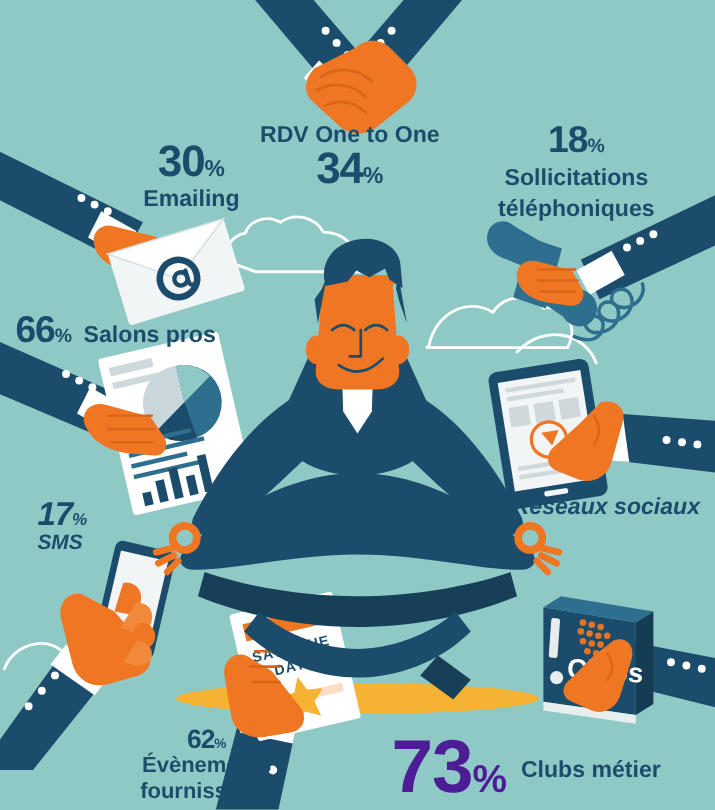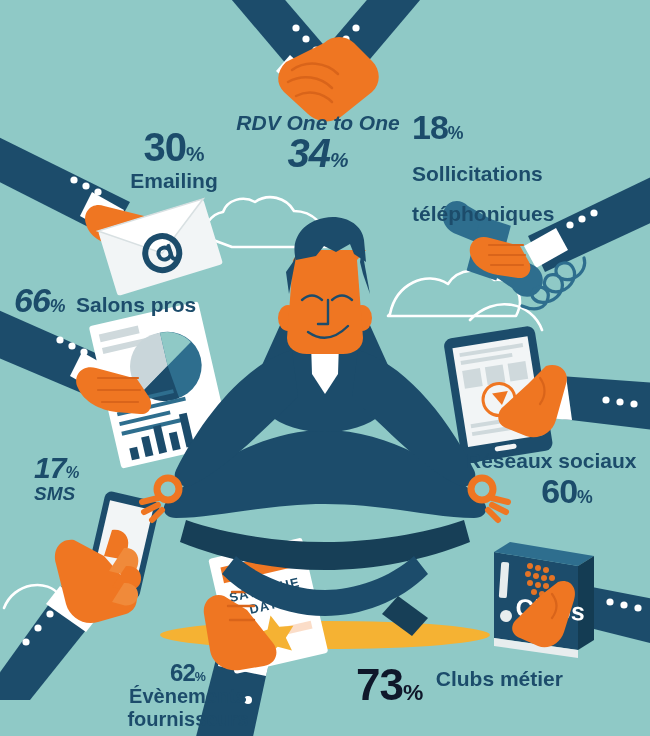--- a/index.html
+++ b/index.html
@@ -13,46 +13,46 @@
   .lbl{position:absolute;color:#1C4C6B;line-height:1.05;white-space:nowrap;}
   .pct{font-weight:bold;letter-spacing:-1px;}
   .pct .sign{font-size:0.52em;font-weight:bold;letter-spacing:0;}
   .name{font-weight:bold;}
 
   
   #lab-emailing{left:114px;top:126px;text-align:center;width:120px;}
   #lab-emailing .pct{font-size:40px;display:block;}
   #lab-emailing .name{font-size:21px;display:block;margin-top:2px;}
 
-  #lab-rdv{left:228px;top:112px;text-align:center;width:180px;font-style:italic;}
+  #lab-rdv{left:228px;top:112px;text-align:center;width:180px;}
   #lab-rdv .name{font-size:21px;display:block;}
   #lab-rdv .pct{font-size:40px;display:block;margin-top:-2px;}
 
-  #lab-tel{left:412px;top:110px;text-align:left;width:200px;}
+  #lab-tel{left:424px;top:110px;text-align:center;width:200px;}
   #lab-tel .pct{font-size:34px;display:block;}
-  #lab-tel .name{font-size:21px;display:block;line-height:1.15;margin-top:16px;}
+  #lab-tel .name{font-size:21px;display:block;line-height:1.15;margin-top:4px;}
 
   #lab-salons{left:14px;top:283px;}
-  #lab-salons .pct{font-size:34px;font-style:italic;}
+  #lab-salons .pct{font-size:34px;}
   #lab-salons .name{font-size:21px;margin-left:6px;}
 
   #lab-sms{left:34px;top:452px;text-align:left;width:92px;font-style:italic;}
   #lab-sms .pct{font-size:30px;display:block;}
   #lab-sms .name{font-size:19px;display:block;}
 
   #lab-rs{left:466px;top:450px;text-align:center;width:160px;}
-  #lab-rs .name{font-size:21px;display:block;}
+  #lab-rs .name{font-size:21px;display:block;font-style:italic;}
   #lab-rs .pct{font-size:34px;display:block;margin-top:2px;margin-left:42px;}
 
   #lab-event{left:108px;top:660px;text-align:center;width:160px;}
   #lab-event .pct{font-size:24px;display:block;}
   #lab-event .name{font-size:20px;display:block;line-height:1.12;}
 
   #lab-clubs{left:356px;top:662px;}
-  #lab-clubs .pct{font-size:44px;color:#0f172a;}
+  #lab-clubs .pct{font-size:68px;color:#4c1d95;}
   #lab-clubs .name{font-size:21px;margin-left:8px;vertical-align:14px;}
 </style>
 </head>
 <body>
 
 <div id="stage">
 
 <svg width="650" height="736" viewBox="0 0 650 736" style="position:absolute;left:0;top:0;">
   <defs>
     <clipPath id="frame">
@@ -314,21 +314,20 @@
   <span class="name">Salons pros</span>
 </div>
 
 <div class="lbl" id="lab-sms">
   <span class="pct"><span>17</span><span class="sign">%</span></span>
   <span class="name">SMS</span>
 </div>
 
 <div class="lbl" id="lab-rs">
   <span class="name">Réseaux sociaux</span>
-  <span class="pct"><span>60</span><span class="sign">%</span></span>
 </div>
 
 <div class="lbl" id="lab-event">
   <span class="pct"><span>62</span><span class="sign">%</span></span>
   <span class="name">Évènements</span>
   <span class="name">fournisseurs</span>
 </div>
 
 <div class="lbl" id="lab-clubs">
   <span class="pct"><span>73</span><span class="sign">%</span></span>

